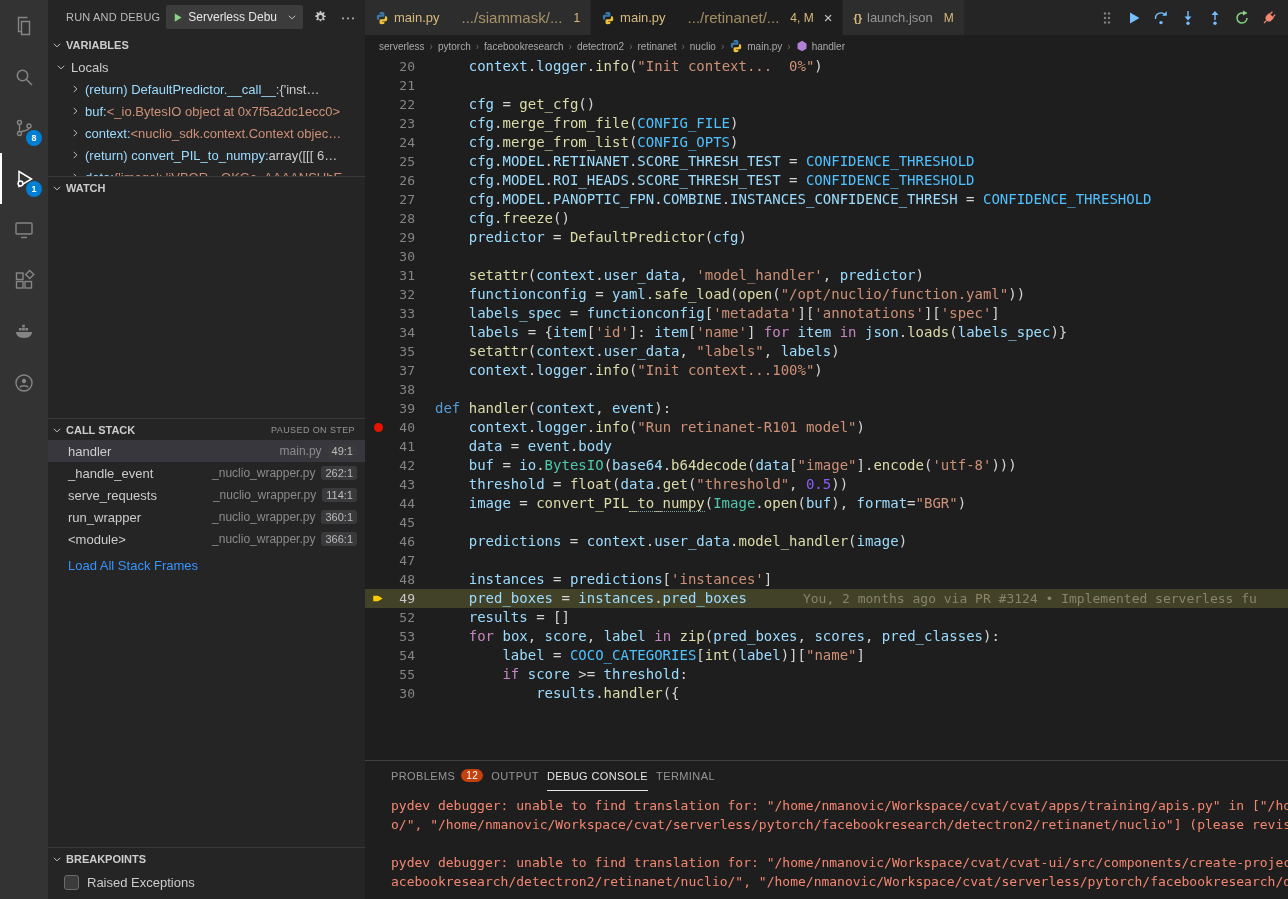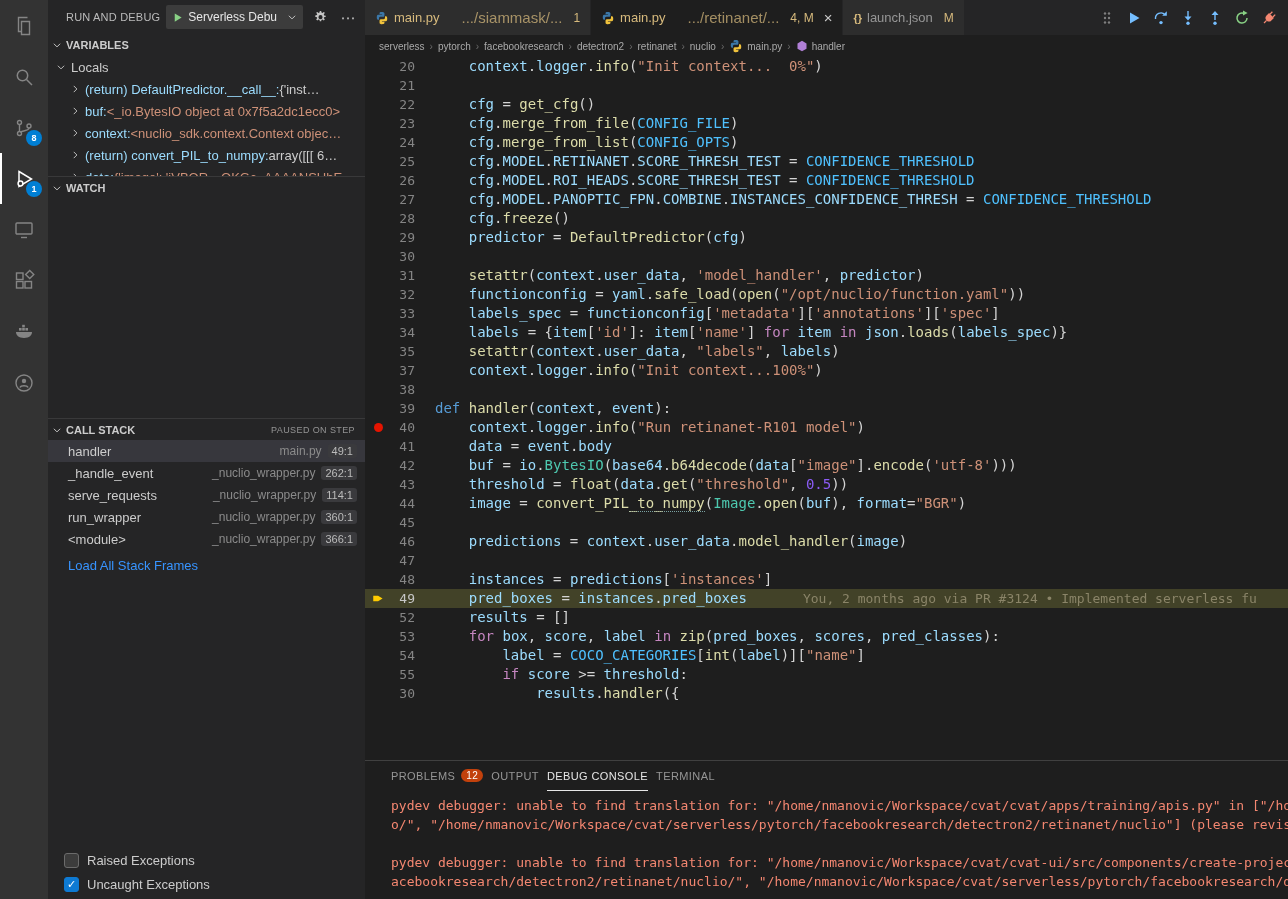--- a/index.html
+++ b/index.html
@@ -260,20 +260,26 @@
           <div class="cs-row">
             <span class="cs-name">&lt;module&gt;</span>
             <span class="cs-file">_nuclio_wrapper.py</span>
             <span class="cs-pos">366:1</span>
           </div>
         </div>
       <div class="cs-link">Load All Stack Frames</div>
     </div>
 
     <div class="sec" style="top:847px;bottom:0">
+      <div class="sec-h sec-bt">
+        <svg width="10" height="10" viewBox="0 0 16 16">
+            <path d="M3 6l5 5 5-5" fill="none" stroke="#c5c5c5" stroke-width="1.6"></path>
+          </svg>
+        <span>BREAKPOINTS</span>
+      </div>
       <div>
           <div class="bp-row">
             <span class="checkbox"></span>
             <span class="bp-label">Raised Exceptions</span>
           </div>
           <div class="bp-row">
             <span class="checkbox checked">✓</span>
             <span class="bp-label">Uncaught Exceptions</span>
           </div>
         </div>

